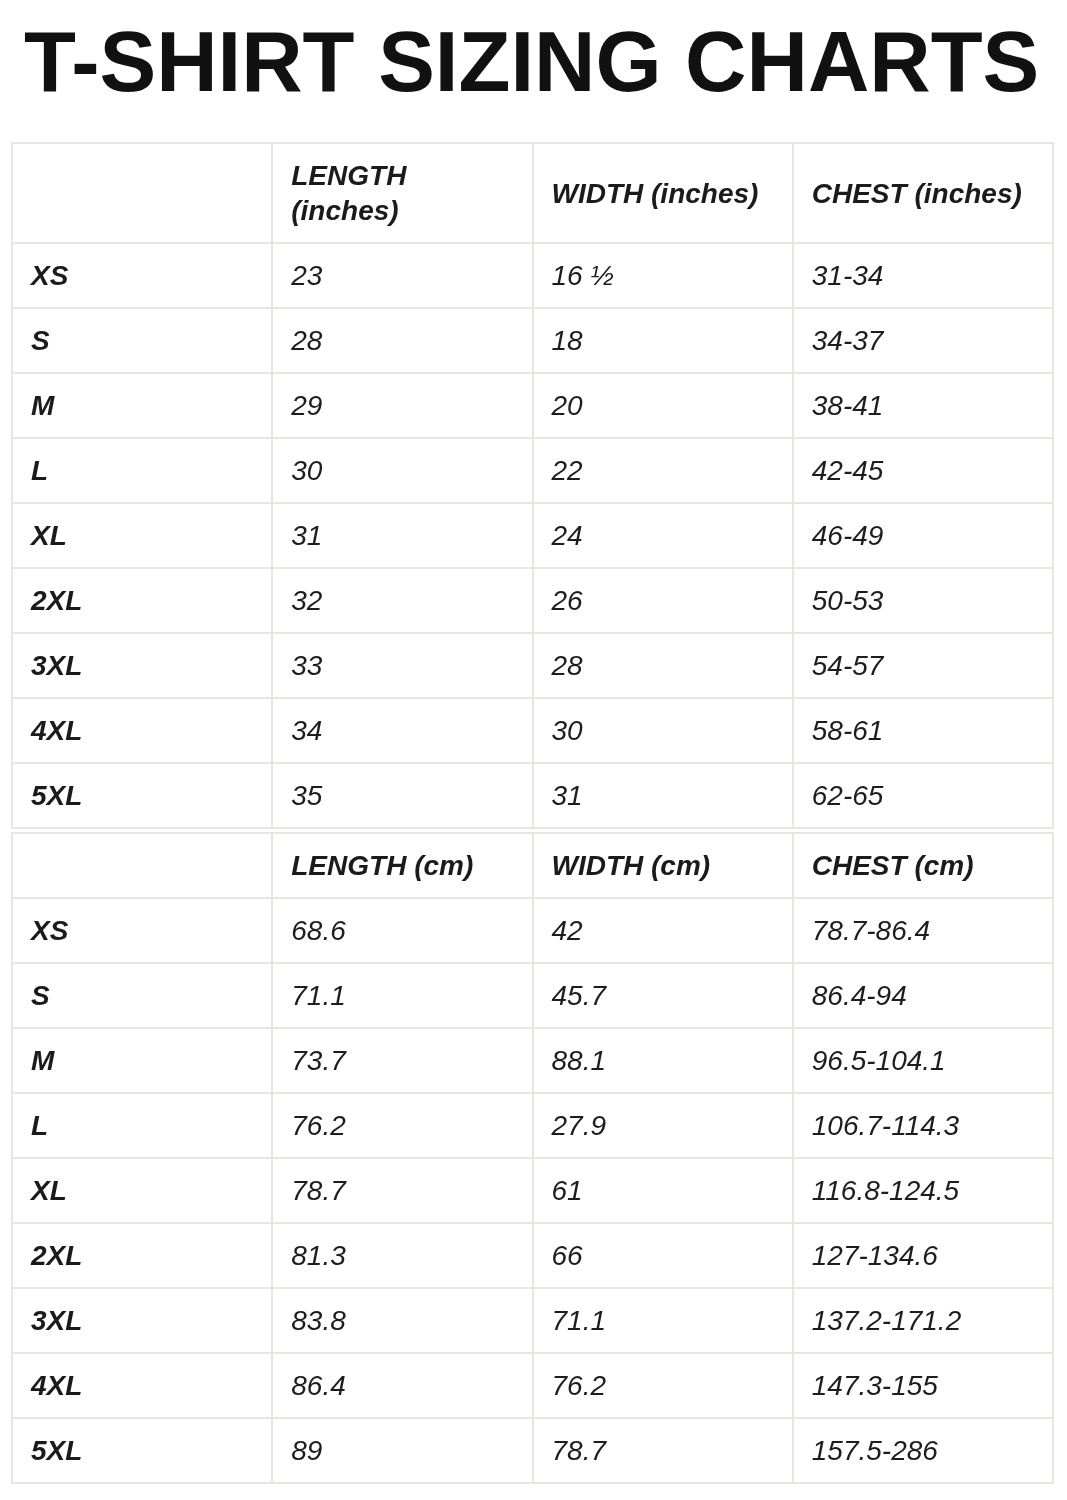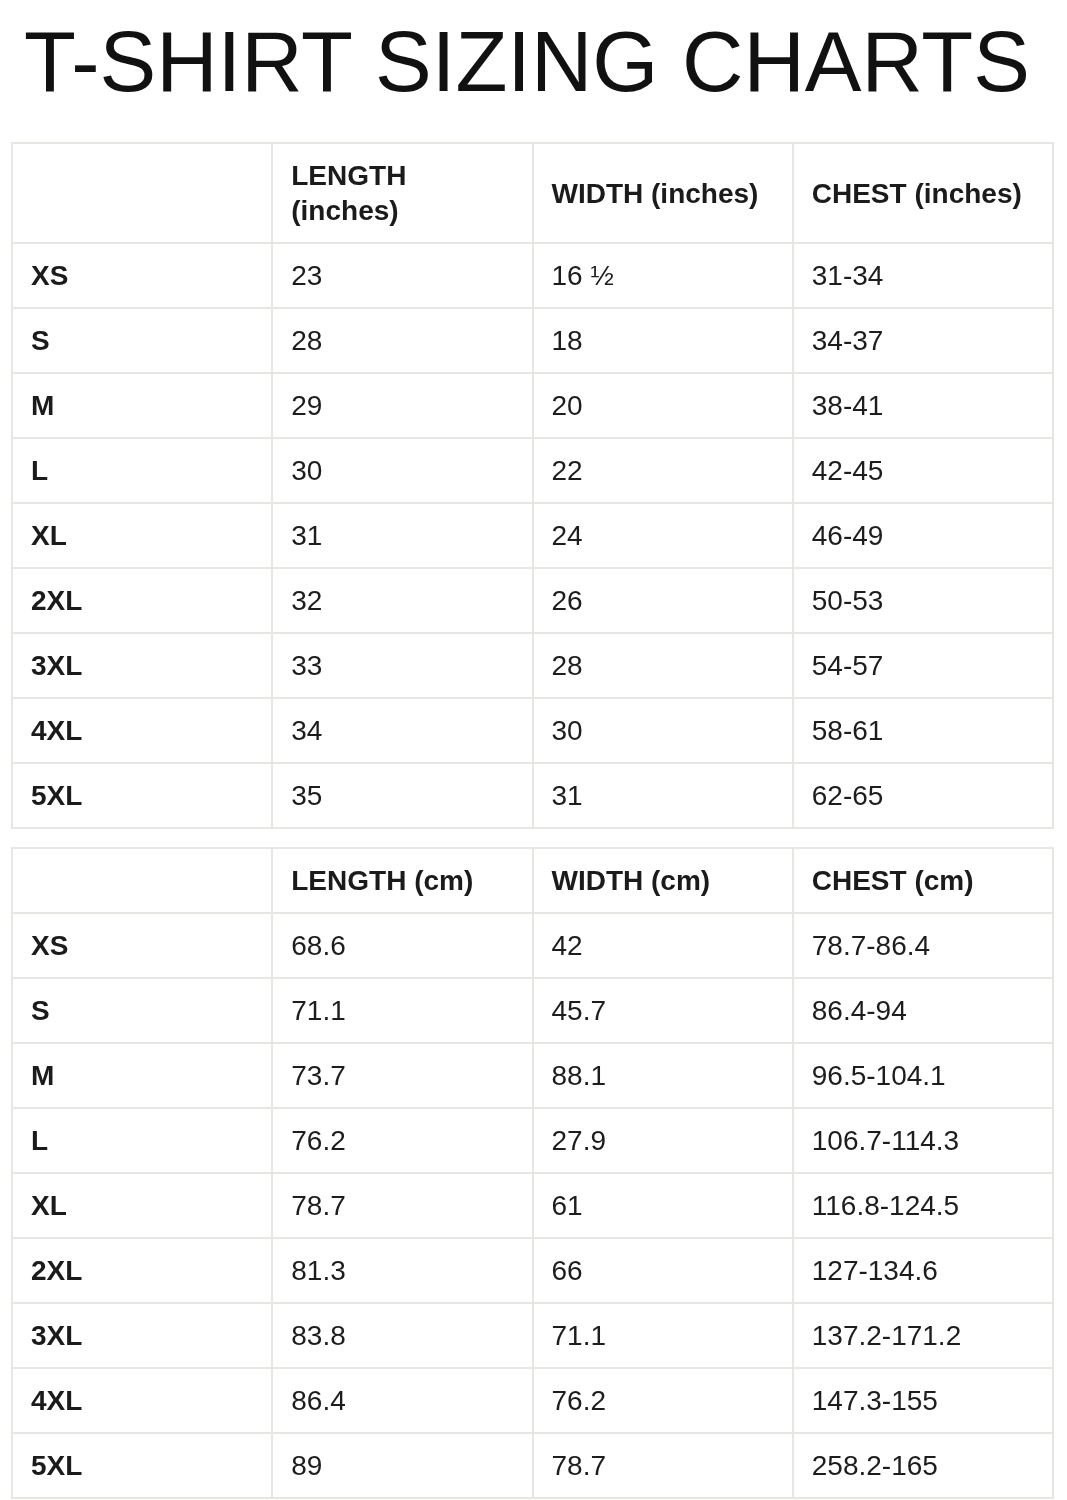--- a/index.html
+++ b/index.html
@@ -8,34 +8,35 @@
     background: #ffffff;
   }
   body {
     width: 1067px;
     font-family: "Liberation Sans", sans-serif;
     color: #1d1d1d;
   }
   h1.page-title {
     margin: 14px 0 0 24px;
     font-size: 85px;
-    font-weight: 400;
+    font-weight: 700;
     line-height: 1.12;
     white-space: nowrap;
     letter-spacing: 0;
     color: #111111;
   }
   table.size-table {
     border-collapse: collapse;
     table-layout: fixed;
     width: 1043px;
     margin: 33px 13px 0 11px;
+    font-style: italic;
   }
   table.size-table.second {
-    margin-top: 18px;
+    margin-top: 3px;
   }
   table.size-table th,
   table.size-table td {
     border: 2px solid #e8e6e0;
     font-size: 28px;
     line-height: 35px;
     padding: 14px 18px;
     text-align: left;
     vertical-align: middle;
     font-weight: 400;
@@ -176,17 +177,17 @@
         <tr>
           <th>4XL</th>
           <td>86.4</td>
           <td>76.2</td>
           <td>147.3-155</td>
         </tr>
         <tr>
           <th>5XL</th>
           <td>89</td>
           <td>78.7</td>
-          <td>258.2-165</td>
+          <td>157.5-286</td>
         </tr>
       </tbody>
   </table>
 </div>
 
 </body></html>

